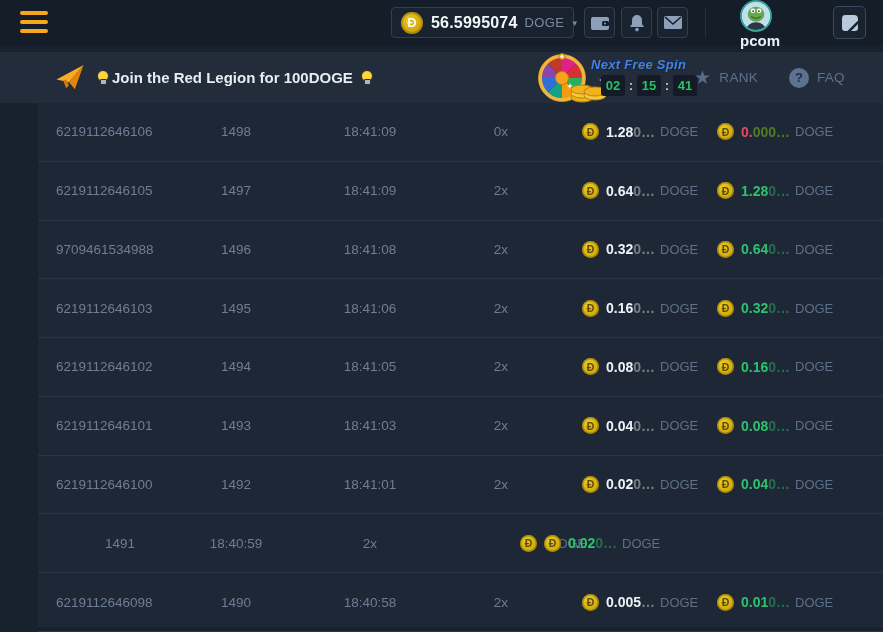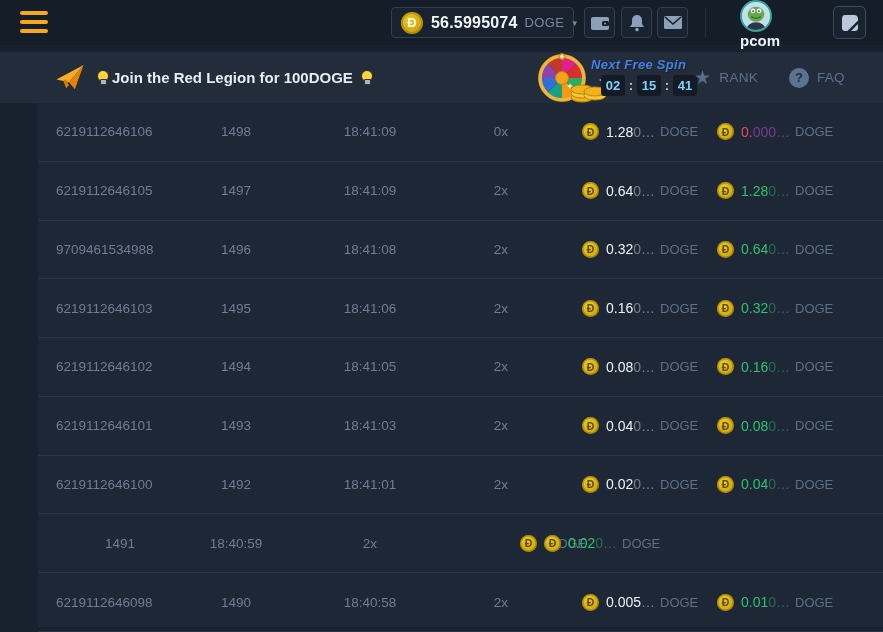--- a/index.html
+++ b/index.html
@@ -94,21 +94,21 @@
 
   .spin-title {
     position:absolute; left:591px; top:5px;
     font-size:13px; font-style:italic; font-weight:bold; color:#3b82f6;
     text-shadow:1px 1px 0 #2a2000; letter-spacing:.3px;
   }
   .countdown { position:absolute; left:601px; top:23px; display:flex; align-items:center; gap:4px; }
   .cd-box {
     min-width:24px; height:21px; padding:0 3px; background:#141b27; border-radius:3px;
     display:flex; align-items:center; justify-content:center;
-    font-size:13px; font-weight:bold; color:#7dd3fc;
+    font-size:13px; font-weight:bold; color:#22c55e;
   }
   .cd-sep { color:#cfd6e0; font-weight:bold; font-size:12px; }
 
   .nav-item {
     position:absolute; top:0; height:51px; display:flex; align-items:center; gap:8px;
     color:#5d7290; font-size:13.5px; cursor:pointer; letter-spacing:.3px;
   }
   .nav-rank { left:694px; } .nav-faq { left:789px; }
   .star-icon { font-size:19px; color:#566d8c; line-height:1; }
   .faq-icon {
@@ -133,27 +133,27 @@
   .amount { display:flex; align-items:center; }
   .bet { padding-left:50px; }
   .profit { padding-left:12px; }
   .coin-s {
     width:17px; height:17px; border-radius:50%; flex:none;
     background:radial-gradient(circle at 35% 30%, #eac81f, #c79e08);
     box-shadow: inset 0 0 0 1.5px rgba(90,70,0,.35);
     color:#5b4a06; font-weight:bold; font-size:10.5px;
     display:flex; align-items:center; justify-content:center;
   }
-  .val { margin-left:7px; width:50px; font-size:14px; font-weight:normal; white-space:nowrap; overflow:hidden; }
+  .val { margin-left:7px; width:50px; font-size:14px; font-weight:bold; white-space:nowrap; overflow:hidden; }
   .bet .main { color:#edf2f8; }
   .bet .dim  { color:#edf2f8; opacity:.42; }
   .profit.win .main  { color:#2ec26e; }
   .profit.win .dim   { color:#2ec26e; opacity:.45; }
   .profit.loss .main { color:#e8495f; }
-  .profit.loss .dim  { color:#d946ef; opacity:.5; }
+  .profit.loss .dim  { color:#84cc16; opacity:.5; }
   .cur { color:#5d7087; font-size:13px; margin-left:4px; }
 </style>
 </head>
 <body>
 
 <div class="topbar">
   <button class="hamburger">
     <span></span>
       <span></span>
       <span></span>

